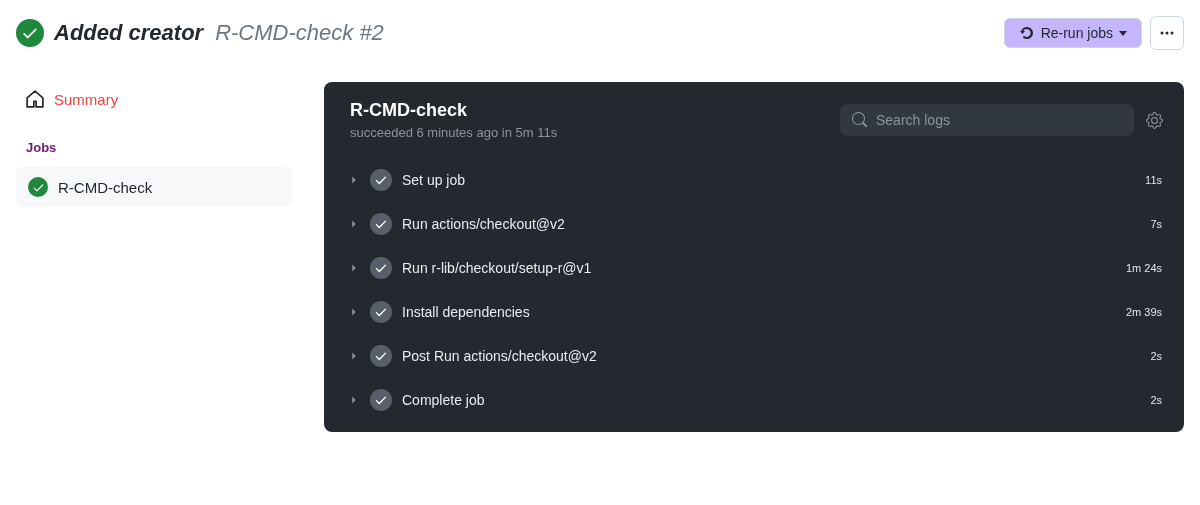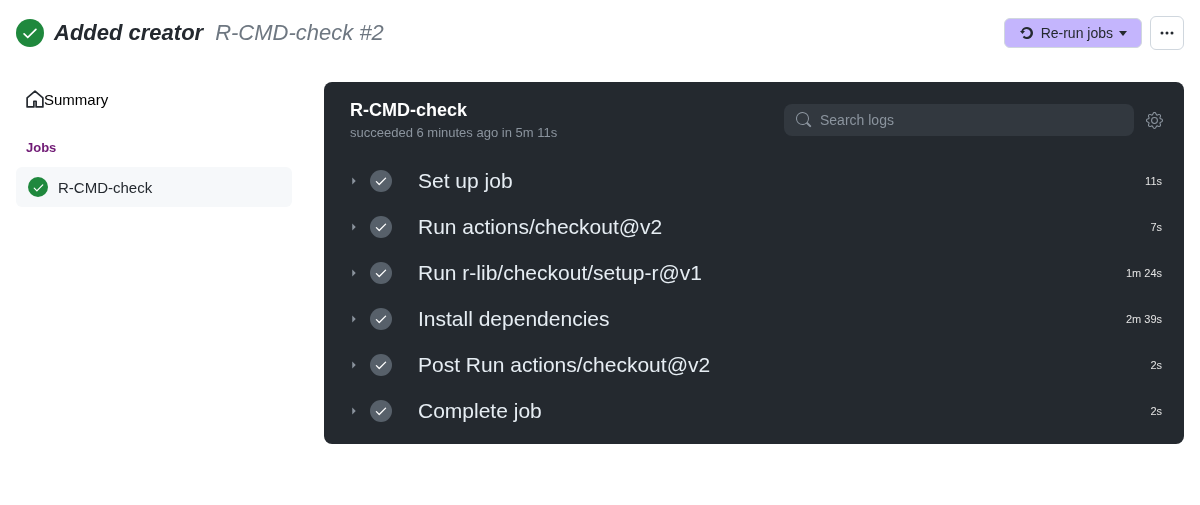--- a/index.html
+++ b/index.html
@@ -68,24 +68,24 @@
     display: flex;
     padding: 0 16px 16px 0;
     gap: 24px;
   }
   .sidebar {
     width: 300px;
     flex-shrink: 0;
     padding: 24px 0 0 16px;
   }
   .side-link {
-    display: flex; align-items: center; gap: 0;
+    display: flex; align-items: center; gap: 10px;
     padding: 8px 10px;
     border-radius: 6px;
-    color: #000000;
+    color: #ef4444;
     cursor: pointer;
     font-size: 15px;
   }
   .side-link svg { width: 18px; height: 18px; fill: #24292f; }
   .side-heading {
     font-size: 13px; font-weight: 600; color: #701a75;
     padding: 8px 10px;
     margin-top: 16px;
     margin-bottom: 4px;
   }
@@ -123,21 +123,21 @@
   }
   .main-sub {
     font-size: 13px; color: #8b949e; margin-top: 4px; text-align: center;
   }
   .main-tools { display: flex; align-items: center; gap: 10px; }
   .search-wrap {
     display: flex; align-items: center; gap: 8px;
     background: #32383f;
     border-radius: 8px;
     padding: 8px 12px;
-    width: 350px;
+    width: 294px;
   }
   .search-wrap svg { width: 16px; height: 16px; fill: #8b949e; }
   .search-wrap input {
     background: transparent;
     border: none;
     outline: none;
     color: #e6edf3;
     font-size: 14px;
     flex: 1;
   }
@@ -164,23 +164,22 @@
     width: 22px; height: 22px;
     border-radius: 50%;
     background: #57606a;
     display: flex; align-items: center; justify-content: center;
     margin: 0 10px 0 4px;
     flex-shrink: 0;
   }
   .step-status svg { width: 14px; height: 14px; fill: #ffffff; }
   .step-name {
     flex: 1;
-    font-size: 21px;
+    font-size: 14px;
     color: #e6edf3;
-    margin-left: 16px;
   }
   .step-time {
     font-family: Liberation Sans, sans-serif;
     font-size: 11px;
     color: #e5e5e5;
     white-space: pre;
   }
 </style>
 </head>
 <body>

